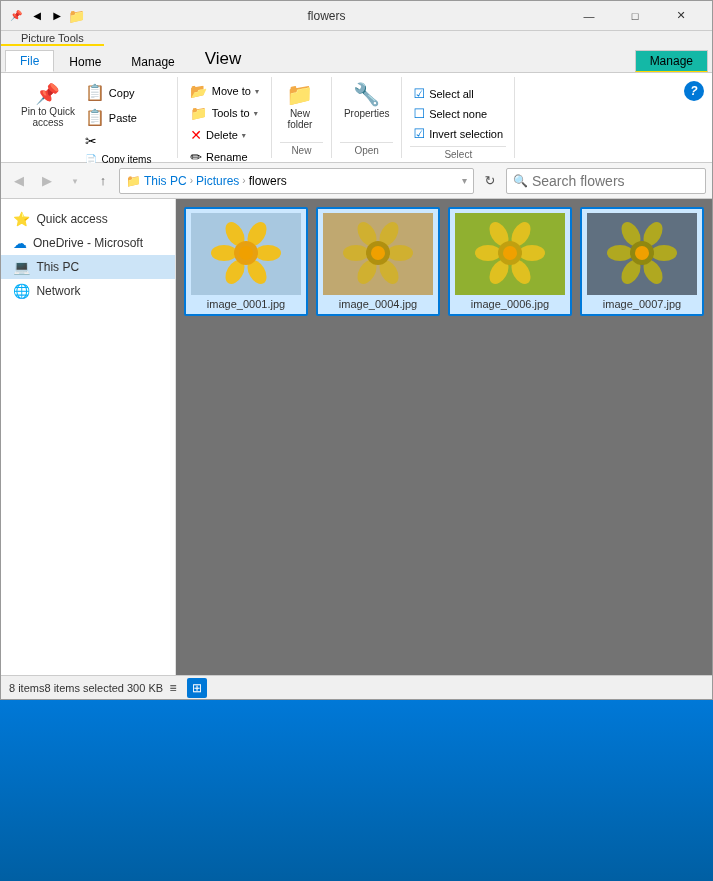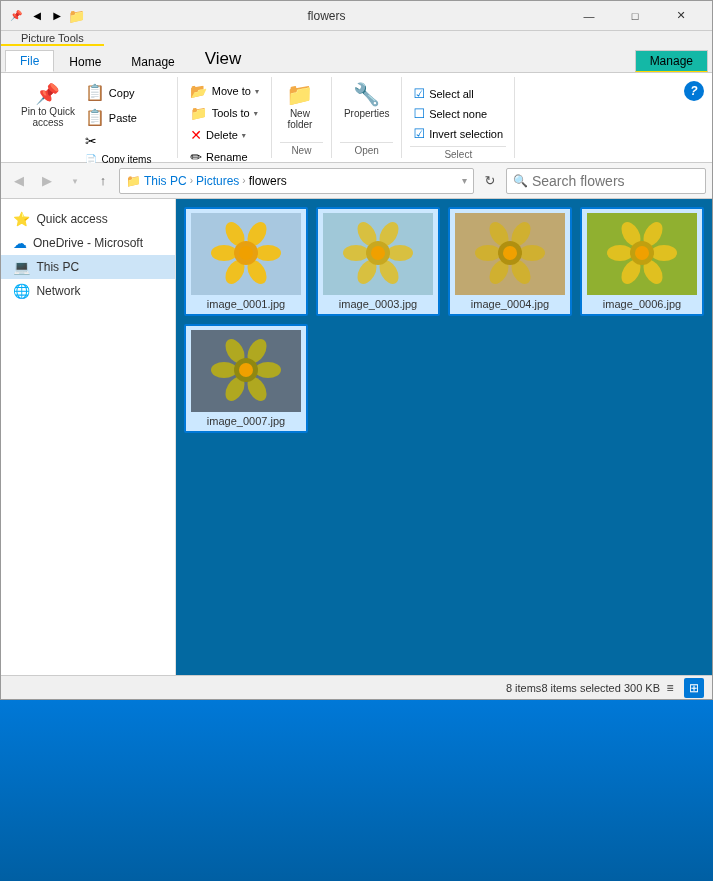--- a/index.html
+++ b/index.html
@@ -51,28 +51,28 @@
     .sidebar { width: 175px; background: white; border-right: 1px solid #e0e0e0; padding: 8px 0; overflow-y: auto; }
     .sidebar-item { display: flex; align-items: center; gap: 6px; padding: 4px 12px; cursor: pointer; font-size: 12px; color: #333; }
     .sidebar-item.active { background: #cce4f7; }
     .sidebar-icon { font-size: 14px; }
     .sidebar-icon.quick { color: #ffd700; }
     .sidebar-icon.onedrive { color: #0078d7; }
     .sidebar-icon.pc { color: #0078d7; }
     .sidebar-icon.network { color: #555; }
 
     
-    .file-area { flex: 1; background: #0369a1; padding: 8px; overflow-y: auto; display: flex; flex-direction: column; }
+    .file-area { flex: 1; background: #737373; padding: 8px; overflow-y: auto; display: flex; flex-direction: column; }
     .file-grid { display: grid; grid-template-columns: repeat(4, 1fr); gap: 8px; align-content: start; }
     .file-item { display: flex; flex-direction: column; align-items: center; padding: 4px; cursor: pointer; border: 2px solid #0078d7; border-radius: 2px; background: #cce8ff; }
     .file-thumb { width: 110px; height: 82px; background: #87ceeb; display: flex; align-items: center; justify-content: center; overflow: hidden; position: relative; }
     .file-name { font-size: 11px; color: #333; margin-top: 3px; text-align: center; max-width: 115px; word-break: break-all; }
 
     
-    .status-bar { height: 24px; background: #f0f0f0; border-top: 1px solid #ccc; display: flex; align-items: center; padding: 0 8px; font-size: 11px; color: #333; justify-content: flex-end; }
+    .status-bar { height: 24px; background: #f0f0f0; border-top: 1px solid #ccc; display: flex; align-items: center; padding: 0 8px; font-size: 11px; color: #333; justify-content: flex-start; }
     .status-right { display: flex; gap: 4px; }
     .view-btn { width: 20px; height: 20px; display: flex; align-items: center; justify-content: center; cursor: pointer; border-radius: 2px; font-size: 12px; }
     .view-btn.active { background: #0078d7; color: white; }
   </style>
 </head>
 <body>
 
 <div class="window">
 
   <div class="title-bar">
@@ -267,36 +267,20 @@
                 <ellipse cx="66" cy="20.94744111674235" rx="13" ry="8" fill="#f0c020" transform="rotate(300, 66, 20.94744111674235)"></ellipse>
                 <circle cx="55" cy="40" r="12" fill="#e8a010"></circle>
                 <circle cx="55" cy="40" r="7" fill="#f0a000"></circle>
               </svg>
             </div>
             <span class="file-name">image_0001.jpg</span>
           </div>
           <div class="file-item">
             <div class="file-thumb">
               <svg width="110" height="82" viewBox="0 0 110 82">
-                <rect width="110" height="82" fill="#a0c8d8"></rect>
-                <ellipse cx="77" cy="40" rx="13" ry="8" fill="#d8c040" transform="rotate(0, 77, 40)"></ellipse>
-                <ellipse cx="66" cy="59.052558883257646" rx="13" ry="8" fill="#d8c040" transform="rotate(60, 66, 59.052558883257646)"></ellipse>
-                <ellipse cx="44.00000000000001" cy="59.05255888325765" rx="13" ry="8" fill="#d8c040" transform="rotate(120, 44.00000000000001, 59.05255888325765)"></ellipse>
-                <ellipse cx="33" cy="40" rx="13" ry="8" fill="#d8c040" transform="rotate(180, 33, 40)"></ellipse>
-                <ellipse cx="43.999999999999986" cy="20.947441116742354" rx="13" ry="8" fill="#d8c040" transform="rotate(240, 43.999999999999986, 20.947441116742354)"></ellipse>
-                <ellipse cx="66" cy="20.94744111674235" rx="13" ry="8" fill="#d8c040" transform="rotate(300, 66, 20.94744111674235)"></ellipse>
-                <circle cx="55" cy="40" r="12" fill="#c8a820"></circle>
-                <circle cx="55" cy="40" r="7" fill="#f0a000"></circle>
-              </svg>
-            </div>
-            <span class="file-name">image_0003.jpg</span>
-          </div>
-          <div class="file-item">
-            <div class="file-thumb">
-              <svg width="110" height="82" viewBox="0 0 110 82">
                 <rect width="110" height="82" fill="#c0a870"></rect>
                 <ellipse cx="77" cy="40" rx="13" ry="8" fill="#d0b030" transform="rotate(0, 77, 40)"></ellipse>
                 <ellipse cx="66" cy="59.052558883257646" rx="13" ry="8" fill="#d0b030" transform="rotate(60, 66, 59.052558883257646)"></ellipse>
                 <ellipse cx="44.00000000000001" cy="59.05255888325765" rx="13" ry="8" fill="#d0b030" transform="rotate(120, 44.00000000000001, 59.05255888325765)"></ellipse>
                 <ellipse cx="33" cy="40" rx="13" ry="8" fill="#d0b030" transform="rotate(180, 33, 40)"></ellipse>
                 <ellipse cx="43.999999999999986" cy="20.947441116742354" rx="13" ry="8" fill="#d0b030" transform="rotate(240, 43.999999999999986, 20.947441116742354)"></ellipse>
                 <ellipse cx="66" cy="20.94744111674235" rx="13" ry="8" fill="#d0b030" transform="rotate(300, 66, 20.94744111674235)"></ellipse>
                 <circle cx="55" cy="40" r="12" fill="#b09010"></circle>
                 <circle cx="55" cy="40" r="7" fill="#f0a000"></circle>
               </svg>

